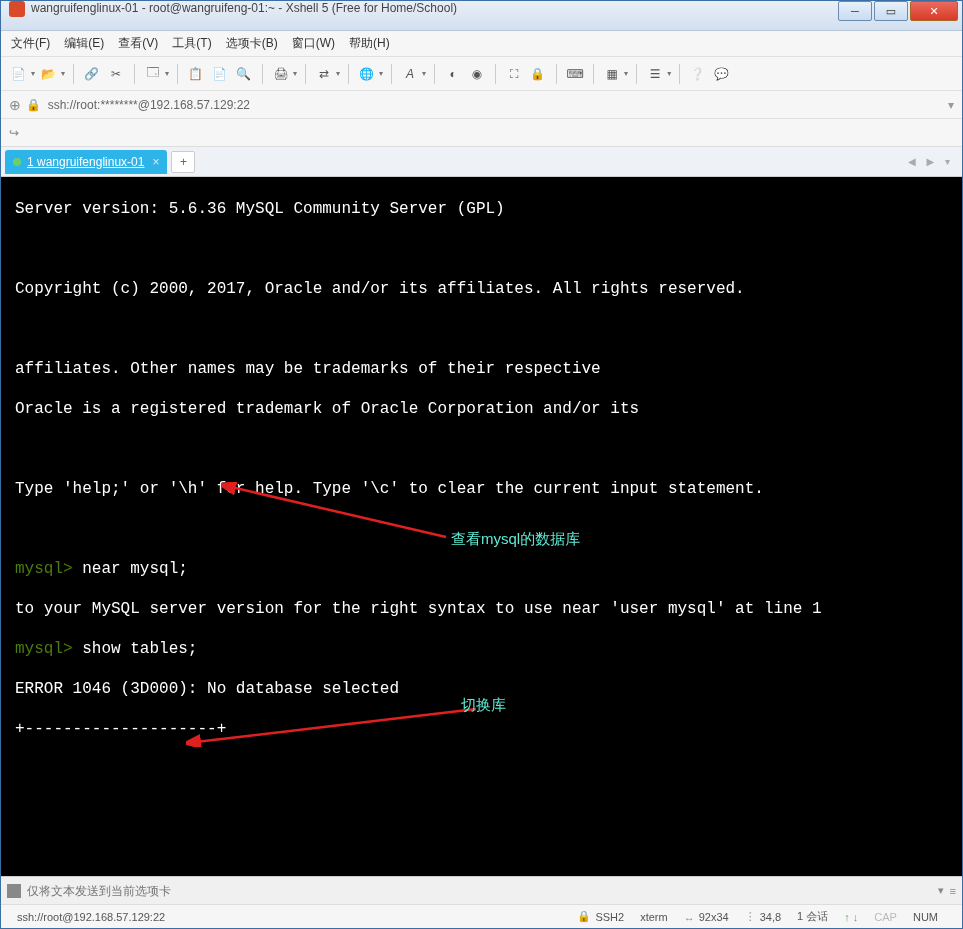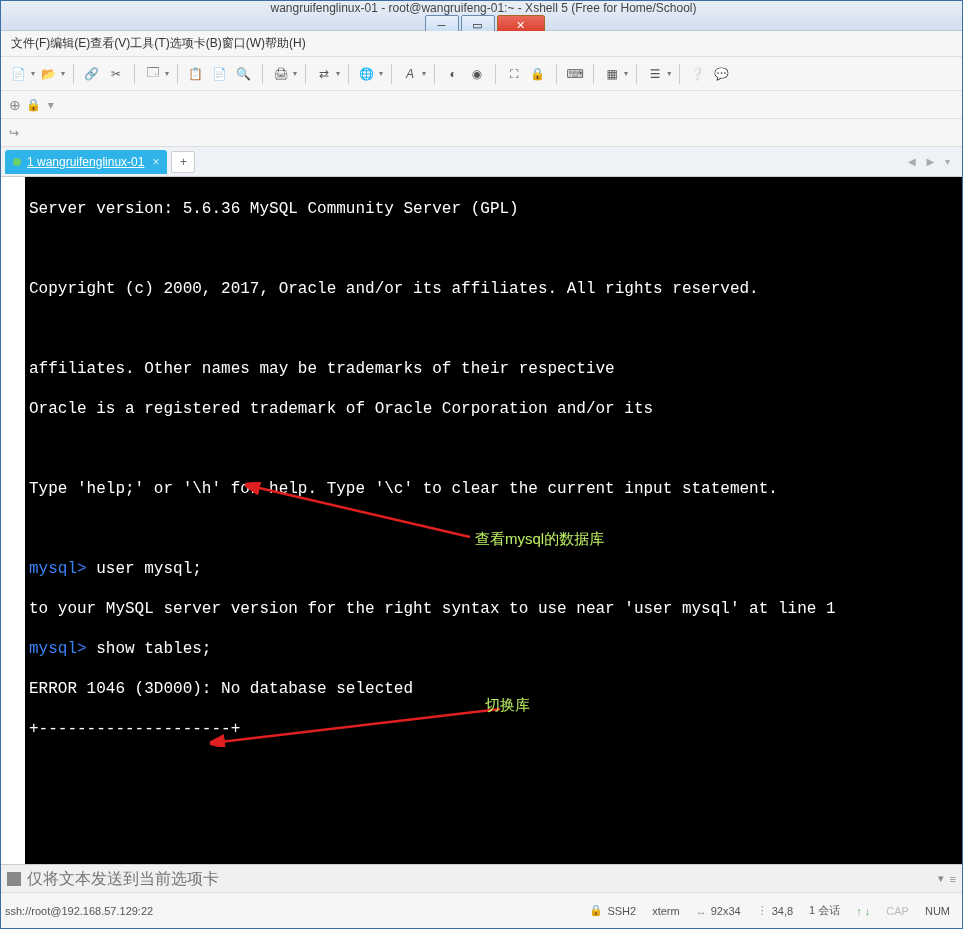--- a/index.html
+++ b/index.html
@@ -1,50 +1,50 @@
 <!DOCTYPE html>
 <html><head>
 <meta charset="utf-8">
 <style>
 * { margin: 0; padding: 0; box-sizing: border-box; }
 body { font-family: "Microsoft YaHei", Tahoma, sans-serif; font-size: 12px; background: #eef2f6; overflow: hidden; }
 .window { width: 963px; height: 929px; display: flex; flex-direction: column; border: 1px solid #3b6ea5; background: #fff; }
-.titlebar { height: 30px; background: linear-gradient(#e8eef6, #d3e0f0); display: flex; align-items: center; padding: 0 4px 8px 8px; border-bottom: 1px solid #b8c8d8; flex-direction: column; }
+.titlebar { height: 30px; background: linear-gradient(#e8eef6, #d3e0f0); display: flex; padding: 0 4px 8px 8px; border-bottom: 1px solid #b8c8d8; }
 .titlebar .icon { width: 16px; height: 16px; background: #d94a2a; border-radius: 3px; margin-right: 6px; display: inline-block; }
 .titlebar .title { flex: 1; color: #444; font-size: 12px; }
 .win-btns { display: flex; }
 .win-btn { width: 34px; height: 20px; margin-left: 2px; border: 1px solid #6a8ab0; background: linear-gradient(#e8f0fa, #c8dcf2); display: flex; align-items: center; justify-content: center; font-size: 11px; color: #333; border-radius: 2px; }
 .win-btn.close { width: 48px; background: linear-gradient(#ea6b5c, #d93a28); color: #fff; border-color: #a62; }
-.menubar { height: 26px; background: #f6f6f6; display: flex; align-items: center; padding: 0 10px; gap: 0; color: #333; border-bottom: 1px solid #e0e0e0; }
+.menubar { height: 26px; background: #f6f6f6; display: flex; align-items: center; padding: 0 10px; gap: 14px; color: #333; border-bottom: 1px solid #e0e0e0; }
 .menubar span { cursor: default; }
 .toolbar { height: 34px; background: #f6f6f6; display: flex; align-items: center; padding: 0 8px; gap: 4px; border-bottom: 1px solid #e0e0e0; }
 .tb-btn { width: 20px; height: 20px; display: flex; align-items: center; justify-content: center; color: #555; border-radius: 2px; }
 .tb-sep { width: 1px; height: 20px; background: #ccc; margin: 0 4px; }
 .tb-drop { font-size: 8px; color: #777; margin-left: -2px; }
 .addrbar { height: 28px; background: #f6f6f6; display: flex; align-items: center; padding: 0 8px; gap: 6px; color: #666; border-bottom: 1px solid #e0e0e0; }
 .addrbar .plus-icon { color: #888; font-size: 14px; }
 .hintbar { height: 28px; background: #f6f6f6; display: flex; align-items: center; padding: 0 8px; gap: 6px; color: #888; border-bottom: 1px solid #ddd; }
 .tabbar { height: 30px; background: #eef2f6; display: flex; align-items: center; padding: 0 4px; border-bottom: 1px solid #ccc; position: relative; }
 .tab { height: 24px; background: #2eb4e8; color: #fff; display: flex; align-items: center; padding: 12px 8px; border-radius: 3px 3px 0 0; gap: 6px; font-size: 12px; }
 .tab .dot { width: 8px; height: 8px; background: #6ad16a; border-radius: 50%; display: inline-block; }
 .tab .closex { font-size: 12px; color: #d0edf7; margin-left: 2px; }
 .tab .lbl { text-decoration: underline; }
 .newtab { width: 24px; height: 22px; margin-left: 4px; background: #fff; border: 1px solid #ccc; display: flex; align-items: center; justify-content: center; color: #666; border-radius: 2px; }
 .tab-nav { position: absolute; right: 8px; color: #aaa; font-size: 10px; letter-spacing: 4px; }
-.terminal { flex: 1; background: #000; color: #fff; font-family: "Courier New", monospace; font-size: 16px; line-height: 20px; padding: 2px 4px; white-space: pre; position: relative; overflow: hidden; margin-left: 24px; }
+.terminal { flex: 1; background: #000; color: #fff; font-family: "Courier New", monospace; font-size: 16px; line-height: 20px; padding: 2px 14px; white-space: pre; position: relative; overflow: hidden; }
 .terminal .line { height: 20px; }
-.prompt { color: #3b82f6; }
+.prompt { color: #4d7c0f; }
 .redbox { border: 1px solid #e02020; padding: 0 2px; margin: 0 -3px; }
-.anno { position: absolute; color: #bef264; font-family: "Microsoft YaHei", sans-serif; font-size: 15px; pointer-events: none; }
+.anno { position: absolute; color: #5eead4; font-family: "Microsoft YaHei", sans-serif; font-size: 15px; pointer-events: none; }
 .arrow-svg { position: absolute; pointer-events: none; }
 .inputbar { height: 28px; background: #f0f0f0; display: flex; align-items: center; padding: 0 6px; gap: 6px; border-top: 1px solid #ccc; }
 .inputbar .indicator { width: 14px; height: 14px; background: #888; display: inline-block; }
-.inputbar input { flex: 1; border: none; background: transparent; color: #0369a1; font-size: 16px; outline: none; }
+.inputbar input { flex: 1; border: none; background: transparent; color: #0369a1; font-size: 12px; outline: none; }
 .inputbar .side { color: #888; font-size: 11px; display: flex; align-items: center; gap: 6px; }
-.statusbar { height: 36px; background: #f6f6f6; display: flex; align-items: center; padding: 0 4px; color: #555; border-top: 1px solid #ddd; font-size: 11px; }
+.statusbar { height: 24px; background: #f6f6f6; display: flex; align-items: center; padding: 0 16px; color: #555; border-top: 1px solid #ddd; font-size: 11px; }
 .statusbar .left { flex: 1; }
 .statusbar .seg { margin: 0 8px; display: flex; align-items: center; gap: 4px; }
 .sico { color: #888; }
 </style>
 </head>
 <body>
 
 <div class="window">
 
   <div class="titlebar">
@@ -111,20 +111,21 @@
     <span class="tb-btn">☰</span>
       <span class="tb-drop">▾</span>
     <span class="tb-sep"></span>
     <span class="tb-btn">❔</span>
     <span class="tb-btn">💬</span>
   </div>
 
   <div class="addrbar">
     <span class="plus-icon">⊕</span>
     <span style="color:#aaa;">🔒</span>
+    <span style="flex:1;">ssh://root:********@192.168.57.129:22</span>
     <span style="color:#999;">▾</span>
   </div>
 
   <div class="hintbar">
     <span>↪</span>
   </div>
 
   <div class="tabbar">
     <div class="tab">
       <span class="dot"></span>
@@ -138,21 +139,21 @@
   <div class="terminal">
 <div class="line">Server version: 5.6.36 MySQL Community Server (GPL)</div>
 <div class="line"></div>
 <div class="line">Copyright (c) 2000, 2017, Oracle and/or its affiliates. All rights reserved.</div>
 <div class="line"></div>
 <div class="line">affiliates. Other names may be trademarks of their respective</div>
 <div class="line">Oracle is a registered trademark of Oracle Corporation and/or its</div>
 <div class="line"></div>
 <div class="line">Type 'help;' or '\h' for help. Type '\c' to clear the current input statement.</div>
 <div class="line"></div>
-<div class="line"><span class="prompt">mysql&gt; </span><span>user mysql;</span></div>
+<div class="line"><span class="prompt">mysql&gt; </span><span>near mysql;</span></div>
 <div class="line">to your MySQL server version for the right syntax to use near 'user mysql' at line 1</div>
 <div class="line"><span class="prompt">mysql&gt; </span><span>show tables;</span></div>
 <div class="line">ERROR 1046 (3D000): No database selected</div>
 <div class="line">+--------------------+</div>
 
 
 
 
 
 

